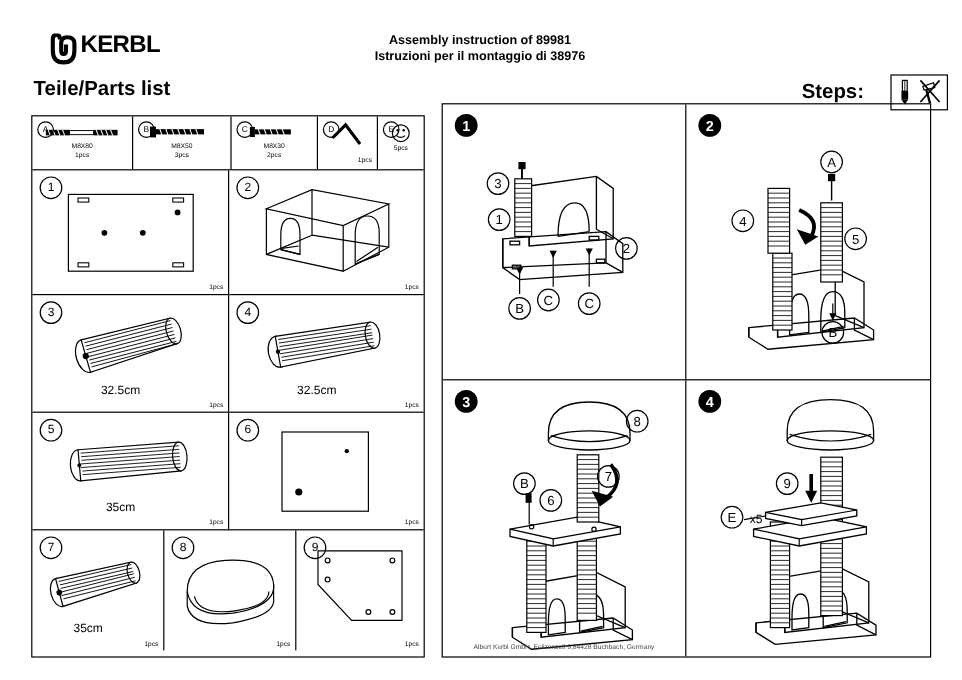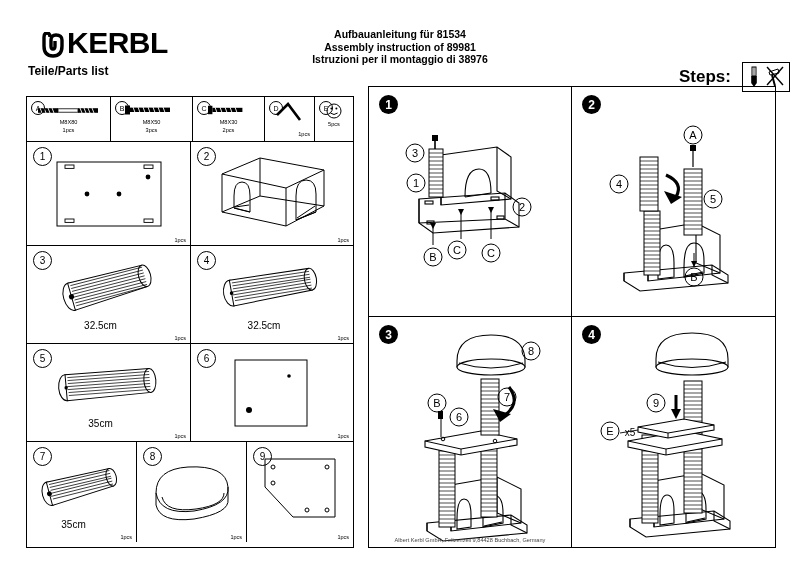--- a/index.html
+++ b/index.html
@@ -1,27 +1,27 @@
 <!DOCTYPE html>
 <html><head>
 <meta charset="utf-8">
 <style>
   html,body{margin:0;padding:0;background:#ffffff;}
   body{width:802px;height:567px;font-family:"Liberation Sans",sans-serif;color:#000;overflow:hidden;position:relative;}
   #page{position:absolute;inset:0;}
 
   
-  .logo{position:absolute;left:40px;top:26px;font-size:30px;font-weight:bold;letter-spacing:-0.5px;display:flex;align-items:flex-end;}
+  .logo{position:absolute;left:40px;top:26px;font-size:20px;font-weight:bold;letter-spacing:-0.5px;display:flex;align-items:flex-start;}
   .logo .mark{display:inline-block;width:26px;height:30px;position:relative;margin-right:1px;}
   .logo .mark svg{position:absolute;left:0;top:2px;}
-  .parts-title{position:absolute;left:28px;top:64px;font-size:12px;font-weight:bold;}
+  .parts-title{position:absolute;left:28px;top:64px;font-size:17px;font-weight:bold;}
 
   .doc-title{position:absolute;left:240px;top:28px;width:320px;text-align:center;font-size:10.5px;font-weight:bold;line-height:12.6px;}
 
-  .steps-label{position:absolute;right:12px;top:62px;display:flex;align-items:center;gap:11px;}
+  .steps-label{position:absolute;right:12px;top:62px;display:flex;align-items:center;gap:22px;}
   .steps-label .txt{font-size:17px;font-weight:bold;}
   .tool-box{width:46px;height:28px;border:1px solid #000;display:flex;align-items:center;justify-content:center;background:#fff;}
 
   
   .parts-panel{position:absolute;left:26px;top:96px;width:328px;height:452px;border:1px solid #000;box-sizing:border-box;}
   .steps-panel{position:absolute;left:368px;top:86px;width:408px;height:462px;border:1px solid #000;box-sizing:border-box;display:flex;flex-wrap:wrap;}
 
   
   .hw-row{display:flex;height:44px;border-bottom:1px solid #000;}
   .hw-cell{border-right:1px solid #000;box-sizing:border-box;position:relative;display:flex;flex-direction:column;align-items:center;padding-top:3px;}
@@ -63,21 +63,20 @@
       <svg width="26" height="28" viewBox="0 0 26 28">
         <path d="M4 5 Q4 1 7 1 Q10 1 10 5 M4 5 L4 14 Q4 24 13 24 Q22 24 22 14 L22 8 Q22 3 16 3 Q11 3 11 8 L11 14 Q11 17 13 17 Q15 17 15 14 L15 9" fill="none" stroke="#000" stroke-width="3.4"></path>
       </svg>
     </span>
     <span>KERBL</span>
   </div>
 
   <div class="parts-title">Teile/Parts list</div>
 
   <div class="doc-title">
-    <div>Aufbauanleitung für 81534</div>
     <div>Assembly instruction of 89981</div>
     <div>Istruzioni per il montaggio di 38976</div>
   </div>
 
   <div class="steps-label">
     <span class="txt">Steps:</span>
     <span class="tool-box">
       <svg width="42" height="24" viewBox="0 0 42 24">
 
         <g>

